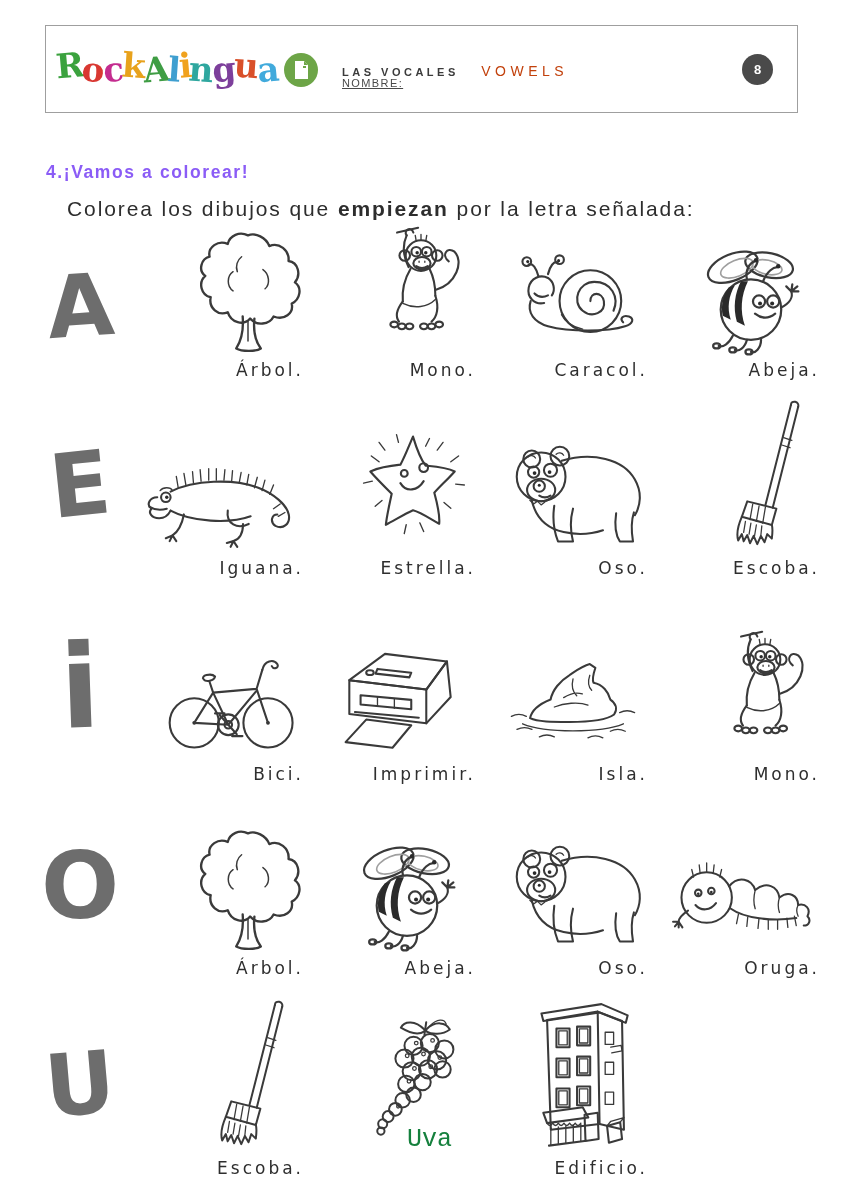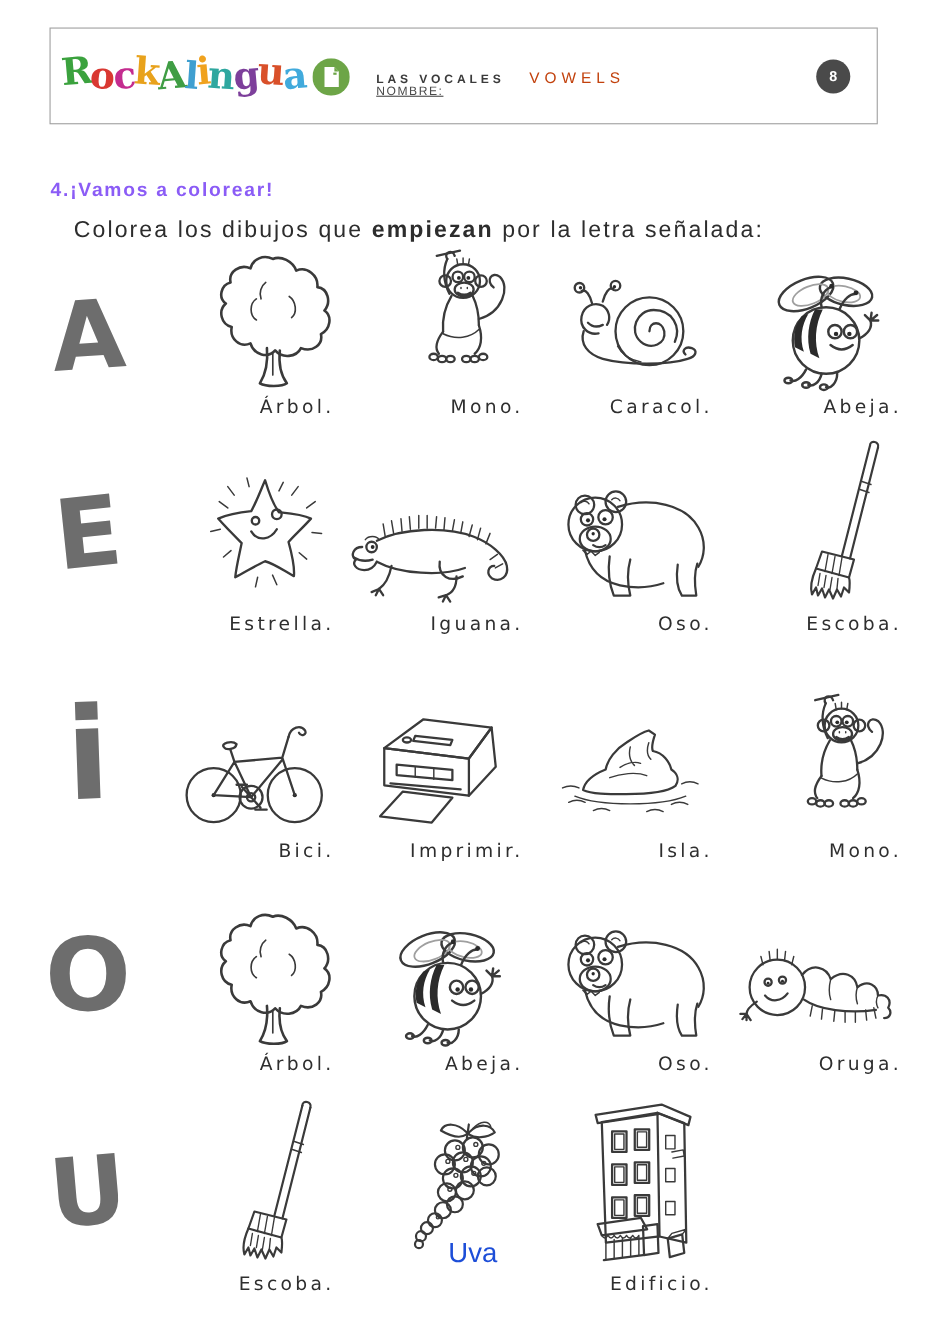--- a/index.html
+++ b/index.html
@@ -70,22 +70,22 @@
   .pic { display:flex; align-items:flex-end; justify-content:center; }
   .row-a .pic { height:136px; } .row-e .pic { height:162px; }
   .row-i .pic { height:152px; } .row-o .pic { height:142px; }
   .row-u .pic { height:166px; }
 
   .caption {
     height:26px; margin-top:3px; font-size:17px; letter-spacing:3px;
     color:#2e2e2e; font-family:"DejaVu Sans", sans-serif; white-space:nowrap;
   }
   .print-cap {
-    position:absolute; font-family:Liberation Sans, sans-serif;
-    font-size:25px; letter-spacing:0; color:#1d4ed8;
+    position:absolute; font-family:Liberation Mono, monospace;
+    font-size:25px; letter-spacing:0; color:#15803d;
   }
   .cap-uva { right:24px; bottom:30px; }
   .cap-una { left:10px; bottom:30px; }
 
   
   svg.draw * { stroke:#3a3a3a; stroke-width:2.2; fill:none;
                stroke-linecap:round; stroke-linejoin:round; }
   svg.draw .fill { fill:#2a2a2a; stroke:none; }
   svg.draw .gray { fill:#bfbfbf; }
   svg.draw .lite { stroke:#9f9f9f; stroke-width:1.6; }
@@ -231,51 +231,51 @@
     </div>
   </div>
 
   <div class="row row-e">
     <div class="letter-col">
         <div class="letter">E</div>
       </div>
 
     <div class="cell">
       <div class="pic">
-          <svg class="draw mb6" width="126" height="126" viewBox="0 0 130 130">
-        <path d="M65 14 C68 24 72 36 78 44 C88 45 100 46 108 50 C101 58 92 66 87 72 C90 83 93 95 92 104 C83 99 73 92 65 90 C56 94 45 101 37 105 C38 95 41 83 43 73 C36 66 27 57 21 50 C30 46 42 44 52 43 C57 34 61 23 65 14 Z"></path>
-        <circle cx="56" cy="52" r="3.5"></circle>
-            <circle cx="76" cy="46" r="4.5"></circle>
-        <path d="M52 62 C58 72 70 70 76 60"></path>
-        <path class="thin" d="M30 20 L36 28 M48 12 L50 20 M96 20 L90 28 M112 34 L104 40 M118 64 L109 63 M104 88 L97 82 M26 86 L33 80 M14 62 L23 60 M22 34 L30 40 M82 16 L78 24 M56 114 L58 105 M76 112 L72 103"></path>
-      </svg>
-        </div>
-      <div class="caption">Estrella.</div>
-    </div>
-
-    <div class="cell">
-      <div class="pic">
           <svg class="draw mb4" width="162" height="96" viewBox="0 0 170 100">
         <path d="M16 44 C8 44 4 52 10 56 C6 60 10 66 18 66 C24 66 28 62 30 58"></path>
         <circle cx="25" cy="44" r="5"></circle>
             <circle class="fill" cx="26" cy="44" r="1.8"></circle>
         <path class="thin" d="M19 37 C22 33 30 33 32 37"></path>
         <path d="M8 54 Q16 59 26 56"></path>
         <path d="M30 38 C54 26 96 24 122 34 C138 40 152 52 154 62 C156 72 148 78 140 74 C134 70 136 62 142 62"></path>
         <path d="M30 58 C52 70 92 72 114 64"></path>
         <path class="thin" d="M38 34 L36 22 M46 31 L44 19 M54 29 L53 17 M62 27 L61 15 M70 26 L70 14 M78 26 L78 14 M86 26 L87 15 M94 28 L95 16 M102 29 L104 18 M110 31 L112 20 M118 34 L121 23 M126 37 L129 26 M134 41 L138 31"></path>
         <path d="M44 62 C42 72 38 80 32 84"></path>
         <path d="M32 84 L25 87 M32 84 L29 90 M32 84 L36 90"></path>
         <path d="M90 58 C88 72 100 78 112 72"></path>
         <path d="M106 72 C106 82 102 88 96 90"></path>
         <path d="M96 90 L89 92 M96 90 L93 96 M96 90 L100 96"></path>
         <path class="thin" d="M138 56 L145 51 M143 64 L150 60"></path>
       </svg>
         </div>
       <div class="caption">Iguana.</div>
+    </div>
+
+    <div class="cell">
+      <div class="pic">
+          <svg class="draw mb6" width="126" height="126" viewBox="0 0 130 130">
+        <path d="M65 14 C68 24 72 36 78 44 C88 45 100 46 108 50 C101 58 92 66 87 72 C90 83 93 95 92 104 C83 99 73 92 65 90 C56 94 45 101 37 105 C38 95 41 83 43 73 C36 66 27 57 21 50 C30 46 42 44 52 43 C57 34 61 23 65 14 Z"></path>
+        <circle cx="56" cy="52" r="3.5"></circle>
+            <circle cx="76" cy="46" r="4.5"></circle>
+        <path d="M52 62 C58 72 70 70 76 60"></path>
+        <path class="thin" d="M30 20 L36 28 M48 12 L50 20 M96 20 L90 28 M112 34 L104 40 M118 64 L109 63 M104 88 L97 82 M26 86 L33 80 M14 62 L23 60 M22 34 L30 40 M82 16 L78 24 M56 114 L58 105 M76 112 L72 103"></path>
+      </svg>
+        </div>
+      <div class="caption">Estrella.</div>
     </div>
 
     <div class="cell">
       <div class="pic">
           <svg class="draw mb4" width="150" height="110" viewBox="0 0 160 115">
         <circle cx="36" cy="18" r="9"></circle>
             <circle cx="66" cy="15" r="10"></circle>
         <path class="thin" d="M32 16 a5 5 0 0 1 8 1 M62 13 a5 5 0 0 1 8 1"></path>
         <circle cx="46" cy="37" r="26"></circle>
         <circle cx="38" cy="32" r="6"></circle>

